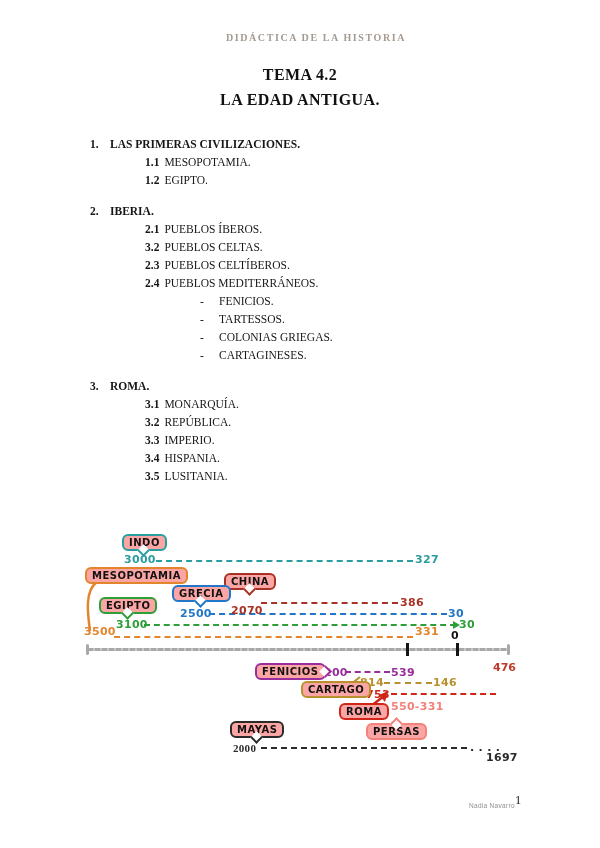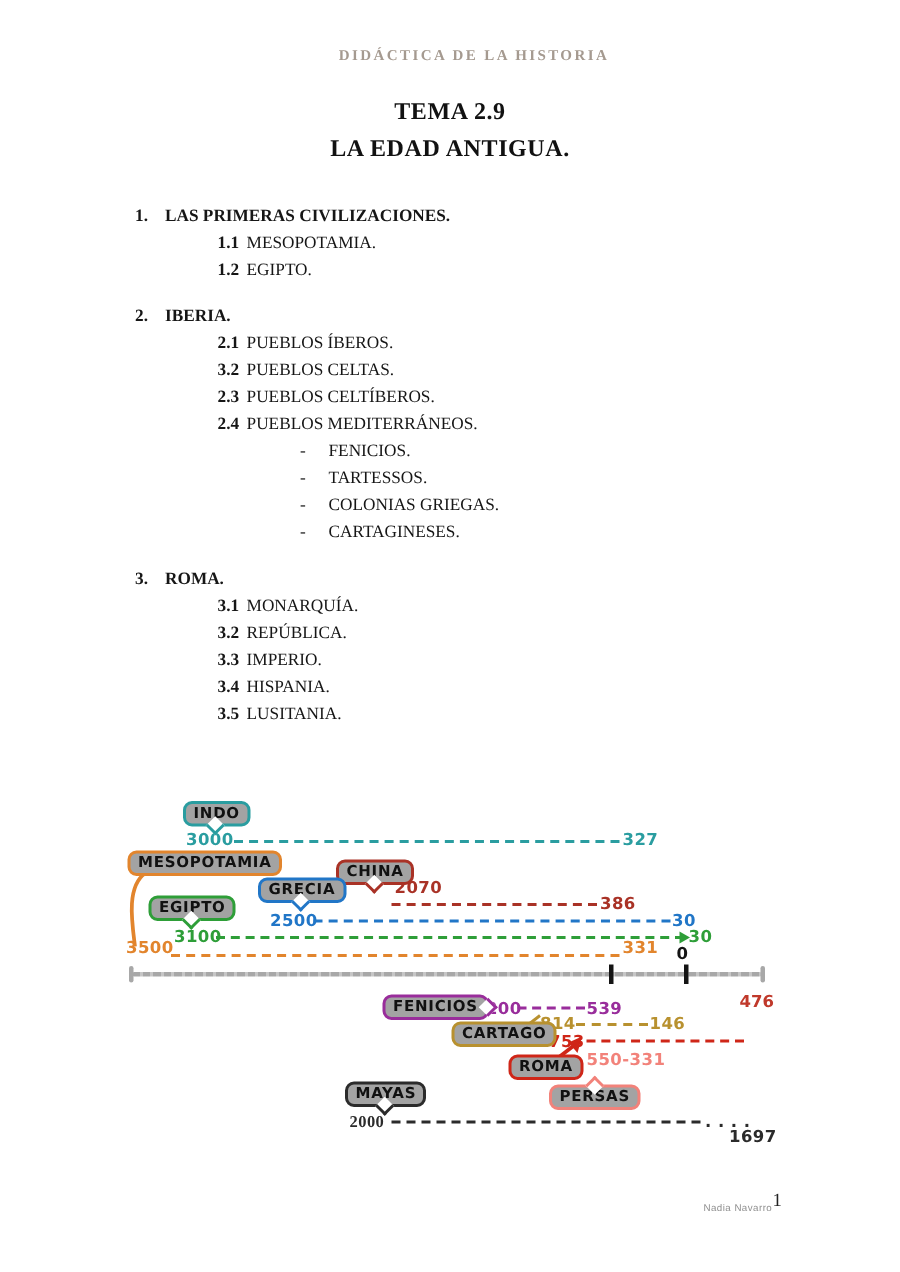--- a/index.html
+++ b/index.html
@@ -20,21 +20,21 @@
   .row-main{display:flex;font-weight:bold;}
   .num-main{width:20px;flex:none;}
   .row-sub{padding-left:55px;}
   .row-sub b{margin-right:5px;}
   .row-dash{display:flex;padding-left:110px;}
   .dash{width:19px;flex:none;}
 
   
   .timeline{position:absolute;left:0;top:525px;width:600px;height:255px;
             font-family:"DejaVu Sans",sans-serif;}
-  .tl-box{position:absolute;border:2px solid var(--c);border-radius:6px;background:#a3a3a3;
+  .tl-box{position:absolute;border:2px solid var(--c);border-radius:6px;background:#fca5a5;
           padding:1px 5px;font-size:10px;font-weight:bold;letter-spacing:.5px;color:#111;
           white-space:nowrap;z-index:3;}
   .tl-box::after{content:"";position:absolute;width:7px;height:7px;background:#fff;}
   .tail-b::after{bottom:-6px;left:50%;margin-left:-5px;
                  border-right:2px solid var(--c);border-bottom:2px solid var(--c);
                  transform:rotate(45deg);}
   .tail-r::after{right:-6px;top:50%;margin-top:-5px;
                  border-top:2px solid var(--c);border-right:2px solid var(--c);
                  transform:rotate(45deg);}
   .tail-t::after{top:-6px;left:50%;margin-left:-5px;
@@ -64,21 +64,21 @@
   .footer-author{position:absolute;left:469px;top:802px;font-size:6.5px;color:#8f8f8f;
                  font-family:"Liberation Sans",sans-serif;letter-spacing:.3px;}
   .footer-page{position:absolute;left:515px;top:793px;font-size:12.5px;color:#222;}
 </style>
 </head>
 <body>
 
 <div class="page">
 
   <div class="doc-header">DIDÁCTICA DE LA HISTORIA</div>
-  <div class="doc-title t1">TEMA 2.9</div>
+  <div class="doc-title t1">TEMA 4.2</div>
   <div class="doc-title t2">LA EDAD ANTIGUA.</div>
 
   <div class="outline" id="outline">
       <div class="sec">
         <div class="row-main">
           <span class="num-main">1.</span>
           <span>LAS PRIMERAS CIVILIZACIONES.</span>
         </div>
         <div class="row-sub"><b>1.1</b><span>MESOPOTAMIA.</span></div>
         <div class="row-sub"><b>1.2</b><span>EGIPTO.</span></div>
@@ -142,21 +142,21 @@
   <div class="tl-box tail-b" style="--c: #2a9da0; left: 122px; top: 9px;">INDO</div>
       <div class="tl-line" style="--c: #2a9da0; left: 156px; top: 35px; width: 257px;"></div>
       <div class="tl-year" style="--c: #2a9da0; left: 124px; top: 28px;">3000</div>
       <div class="tl-year" style="--c: #2a9da0; left: 415px; top: 28px;">327</div>
       <div class="tl-box tail-n" style="--c: #e2852d; left: 85px; top: 42px;">MESOPOTAMIA</div>
       <div class="tl-line" style="--c: #e2852d; left: 114px; top: 111px; width: 299px;"></div>
       <div class="tl-year" style="--c: #e2852d; left: 84px; top: 100px; text-align: center;">3500</div>
       <div class="tl-year" style="--c: #e2852d; left: 415px; top: 100px;">331</div>
       <div class="tl-box tail-b" style="--c: #a93226; left: 224px; top: 48px;">CHINA</div>
       <div class="tl-line" style="--c: #a93226; left: 261px; top: 77px; width: 137px;"></div>
-      <div class="tl-year" style="--c: #a93226; left: 231px; top: 60px; margin-left: 32px;">2070</div>
+      <div class="tl-year" style="--c: #a93226; left: 231px; top: 79px;">2070</div>
       <div class="tl-year" style="--c: #a93226; left: 400px; top: 71px;">386</div>
       <div class="tl-box tail-b" style="--c: #2176c7; left: 172px; top: 60px;">GRECIA</div>
       <div class="tl-line" style="--c: #2176c7; left: 209px; top: 88px; width: 238px;"></div>
       <div class="tl-year" style="--c: #2176c7; left: 180px; top: 82px;">2500</div>
       <div class="tl-year" style="--c: #2176c7; left: 448px; top: 82px;">30</div>
       <div class="tl-box tail-b" style="--c: #2e9e38; left: 99px; top: 72px;">EGIPTO</div>
       <div class="tl-line arrow" style="--c: #2e9e38; left: 144px; top: 99px; width: 312px;"></div>
       <div class="tl-year" style="--c: #2e9e38; left: 116px; top: 93px;">3100</div>
       <div class="tl-year" style="--c: #2e9e38; left: 459px; top: 93px;">30</div>
       <div class="tl-box tail-r" style="--c: #992d9b; left: 255px; top: 138px;">FENICIOS</div>

